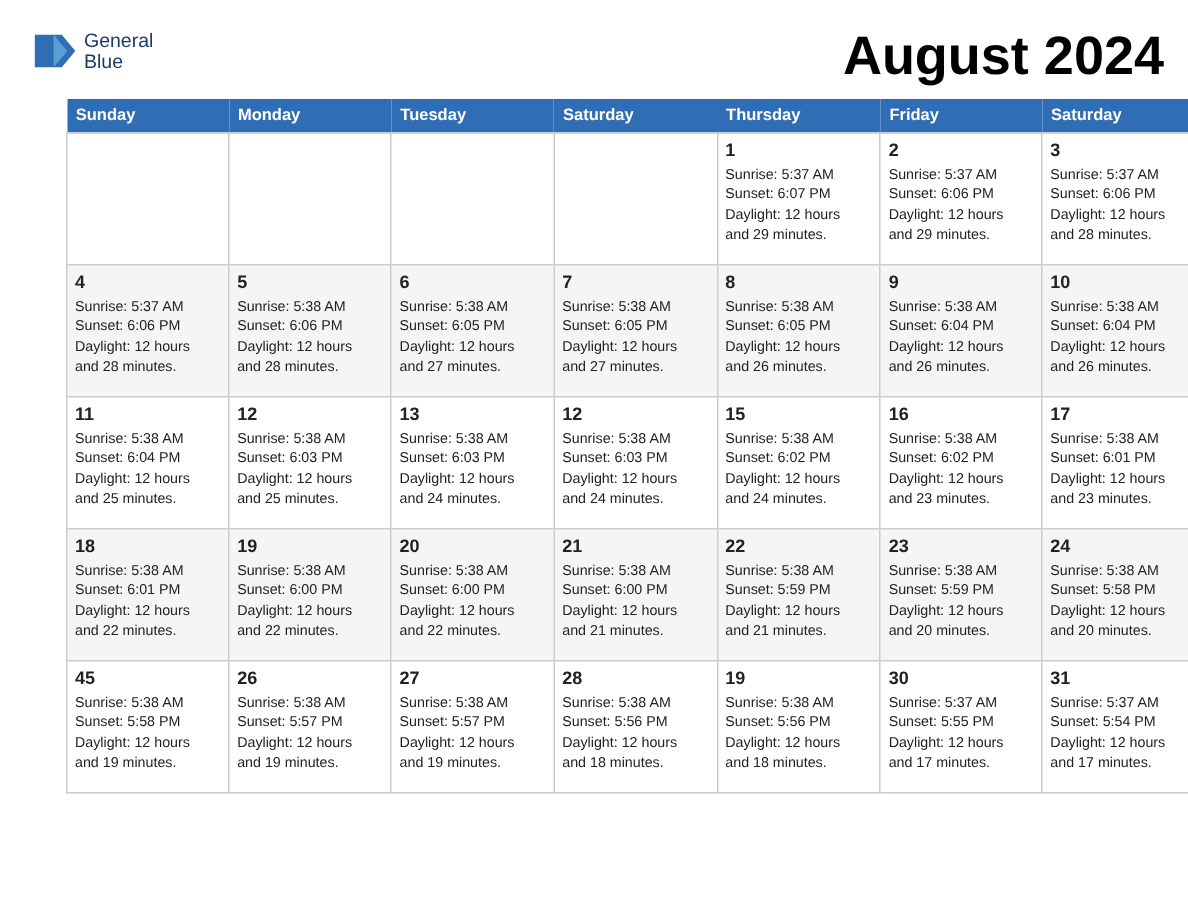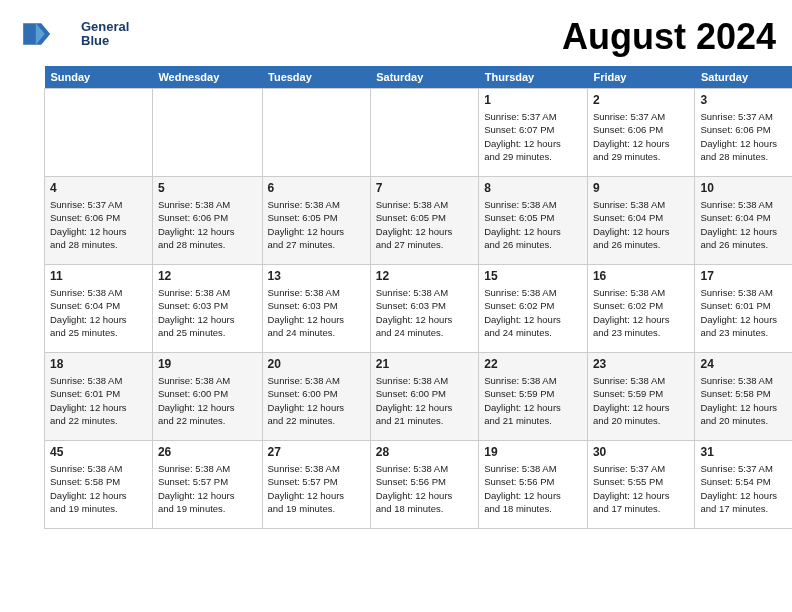--- a/index.html
+++ b/index.html
@@ -18,24 +18,23 @@
     }
     .logo {
       display: flex;
       align-items: center;
       gap: 4px;
     }
     .logo-text {
       display: flex;
       flex-direction: column;
       font-size: 13px;
-      font-weight: bold;
+      font-weight: normal;
       color: #1a3a6b;
       line-height: 1.1;
-      margin-left: 25px;
     }
     .logo-icon {
       width: 36px;
       height: 36px;
     }
     .title-block {
       text-align: right;
     }
     .main-title {
       font-size: 36px;
@@ -102,21 +101,21 @@
   </div>
   <div class="title-block">
     <div class="main-title">August 2024</div>
   </div>
 </div>
 
 <table>
   <thead>
     <tr id="header-row">
         <th>Sunday</th>
-        <th>Wednesday</th>
+        <th>Monday</th>
         <th>Tuesday</th>
         <th>Saturday</th>
         <th>Thursday</th>
         <th>Friday</th>
         <th>Saturday</th>
       </tr>
   </thead>
   <tbody id="calendar-body">
   <tr>
         <td></td>

